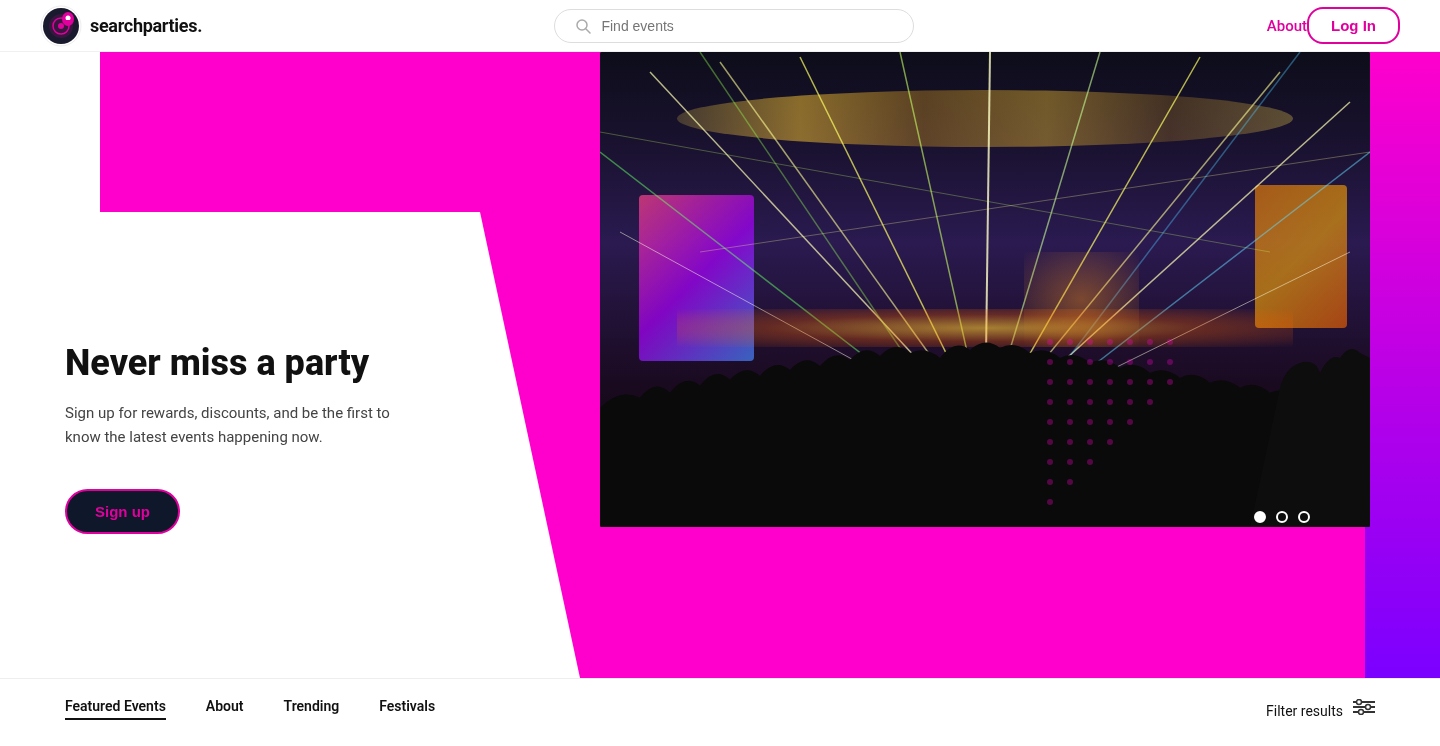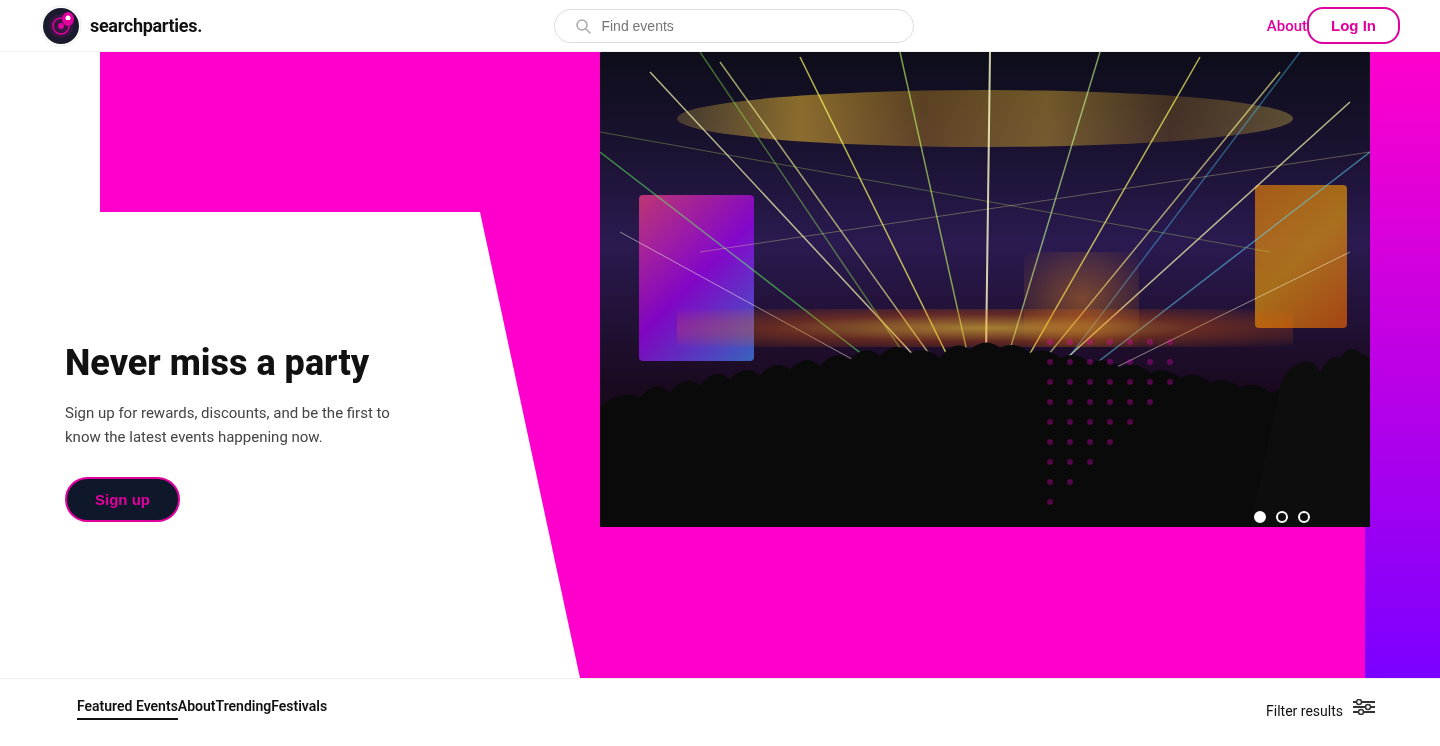--- a/index.html
+++ b/index.html
@@ -154,21 +154,21 @@
       font-size: 36px;
       font-weight: 800;
       color: #111;
       line-height: 1.2;
       margin-bottom: 16px;
     }
     .hero-subtitle {
       font-size: 15px;
       color: #444;
       line-height: 1.6;
-      margin-bottom: 28px;
+      margin-bottom: 40px;
       max-width: 340px;
     }
     .signup-btn {
       border: 2px solid #e0009e;
       color: #e0009e;
       background: #0f172a;
       border-radius: 30px;
       padding: 12px 28px;
       font-size: 15px;
       font-weight: 600;
@@ -192,21 +192,21 @@
       justify-content: space-between;
       padding: 0 65px;
       height: 60px;
       background: #fff;
       border-top: 1px solid #eee;
       position: relative;
       z-index: 10;
     }
     .nav-tabs {
       display: flex;
-      margin-left: 12px;
+      gap: 40px;
     }
     .nav-tab {
       font-size: 14px;
       font-weight: 600;
       color: #111;
       cursor: pointer;
       padding-bottom: 4px;
     }
     .nav-tab.active {
       border-bottom: 2px solid #111;

